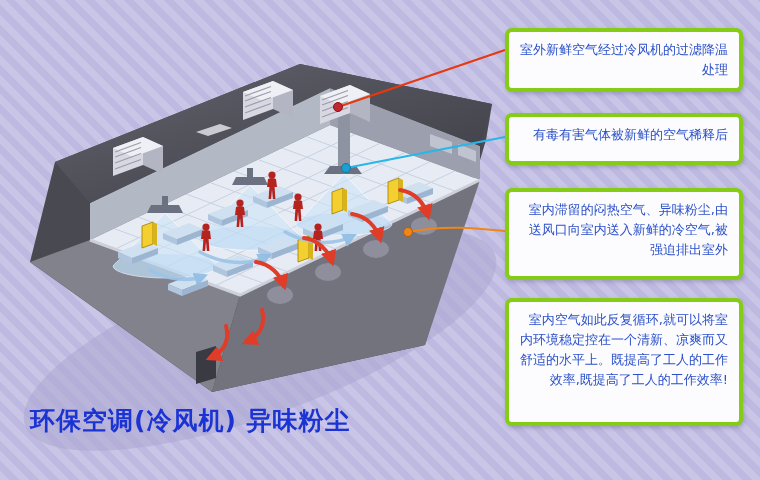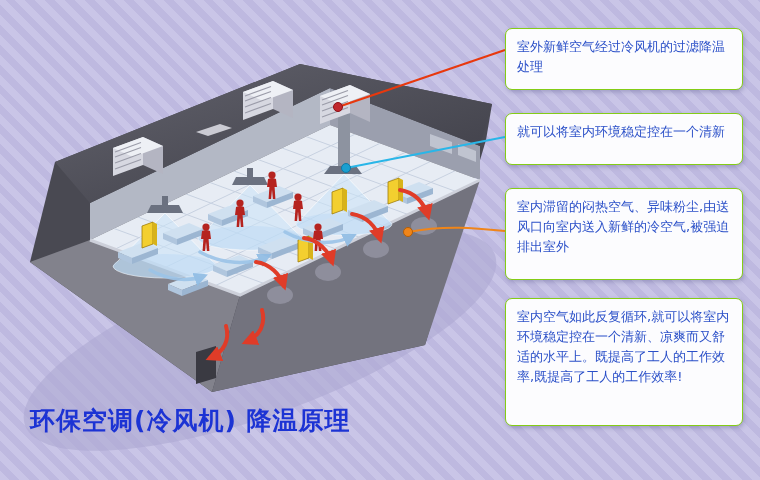--- a/index.html
+++ b/index.html
@@ -8,27 +8,28 @@
     position: relative;
     font-family: "DejaVu Sans", "Liberation Sans", sans-serif;
     background: repeating-linear-gradient(45deg, #c9c5e7 0 7px, #beb9e0 7px 14px);
   }
   .scene { position: absolute; inset: 0; width: 760px; height: 480px; }
   .callout {
     position: absolute;
     left: 505px;
     width: 238px;
     background: #fcfcfe;
-    border: 1px solid #84cc16;
+    border: 4px solid #84cc16;
     border-radius: 7px;
     padding: 8px 11px;
     color: #2b50c8;
     font-size: 13px;
     line-height: 1.55;
     box-shadow: 1px 2px 4px rgba(70,70,120,.3);
+    text-align: right;
   }
   .callout-1 { top: 28px;  min-height: 62px; }
   .callout-2 { top: 113px; min-height: 52px; }
   .callout-3 { top: 188px; min-height: 92px; }
   .callout-4 { top: 298px; min-height: 128px; }
   .title {
     position: absolute;
     left: 30px;
     top: 404px;
     font-size: 25px;
@@ -203,17 +204,17 @@
     <circle cx="346" cy="168" r="4.5" fill="#1a9fd0" stroke="#0d7aa6" stroke-width="1"></circle>
   </g>
 
   <g>
     <path d="M408,232 C445,225 475,228 505,231" stroke="#f08519" stroke-width="2" fill="none"></path>
     <circle cx="408" cy="232" r="4.5" fill="#f08519" stroke="#b35e08" stroke-width="1"></circle>
   </g>
 </svg>
 
 <div class="callout callout-1">室外新鲜空气经过冷风机的过滤降温处理</div>
-<div class="callout callout-2">就可以将室内环境稳定控在一个清新</div>
+<div class="callout callout-2">有毒有害气体被新鲜的空气稀释后</div>
 <div class="callout callout-3">室内滞留的闷热空气、异味粉尘,由送风口向室内送入新鲜的冷空气,被强迫排出室外</div>
 <div class="callout callout-4">室内空气如此反复循环,就可以将室内环境稳定控在一个清新、凉爽而又舒适的水平上。既提高了工人的工作效率,既提高了工人的工作效率!</div>
 
-<div class="title">环保空调(冷风机) 降温原理</div>
+<div class="title">环保空调(冷风机) 异味粉尘</div>
 
 </body></html>

